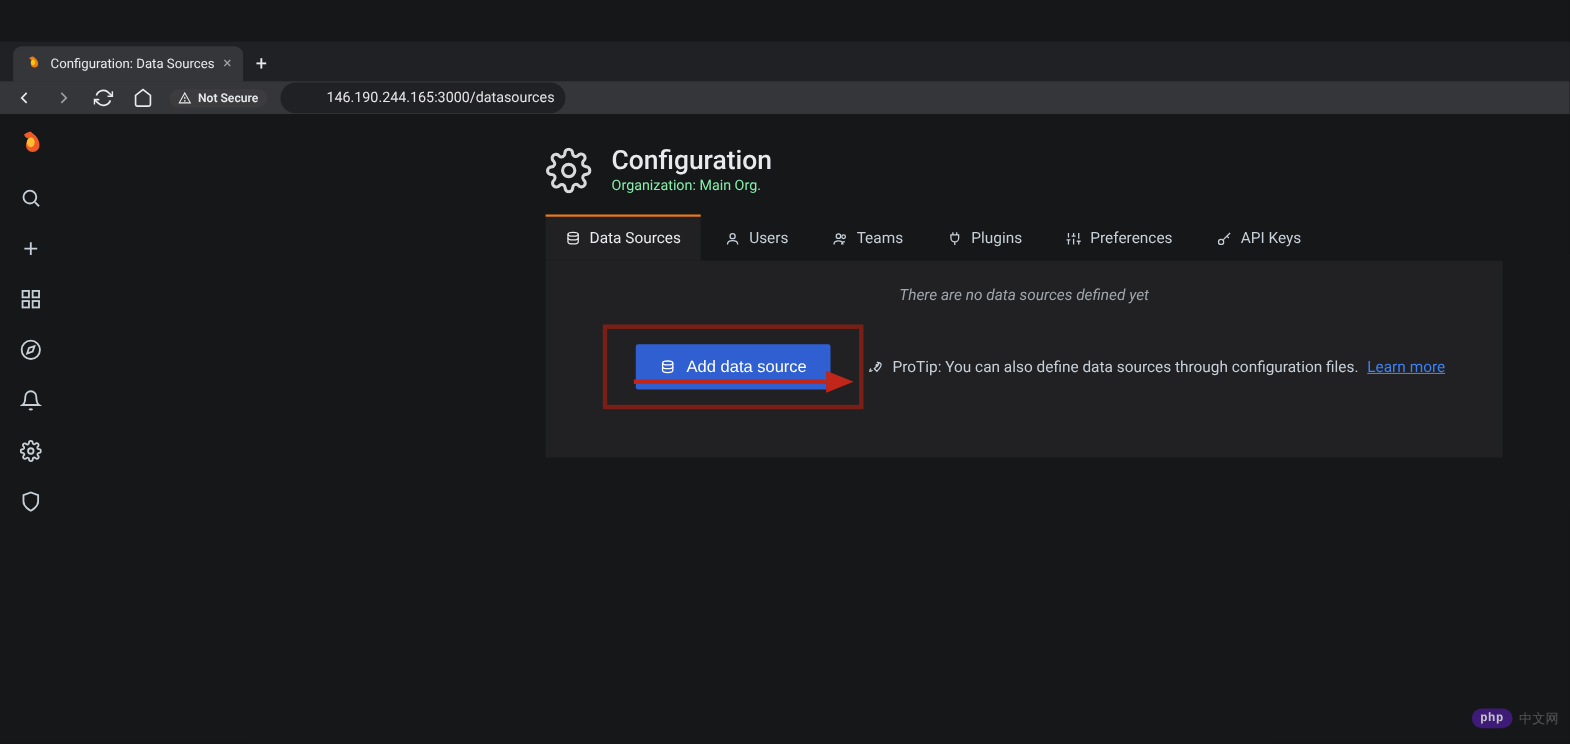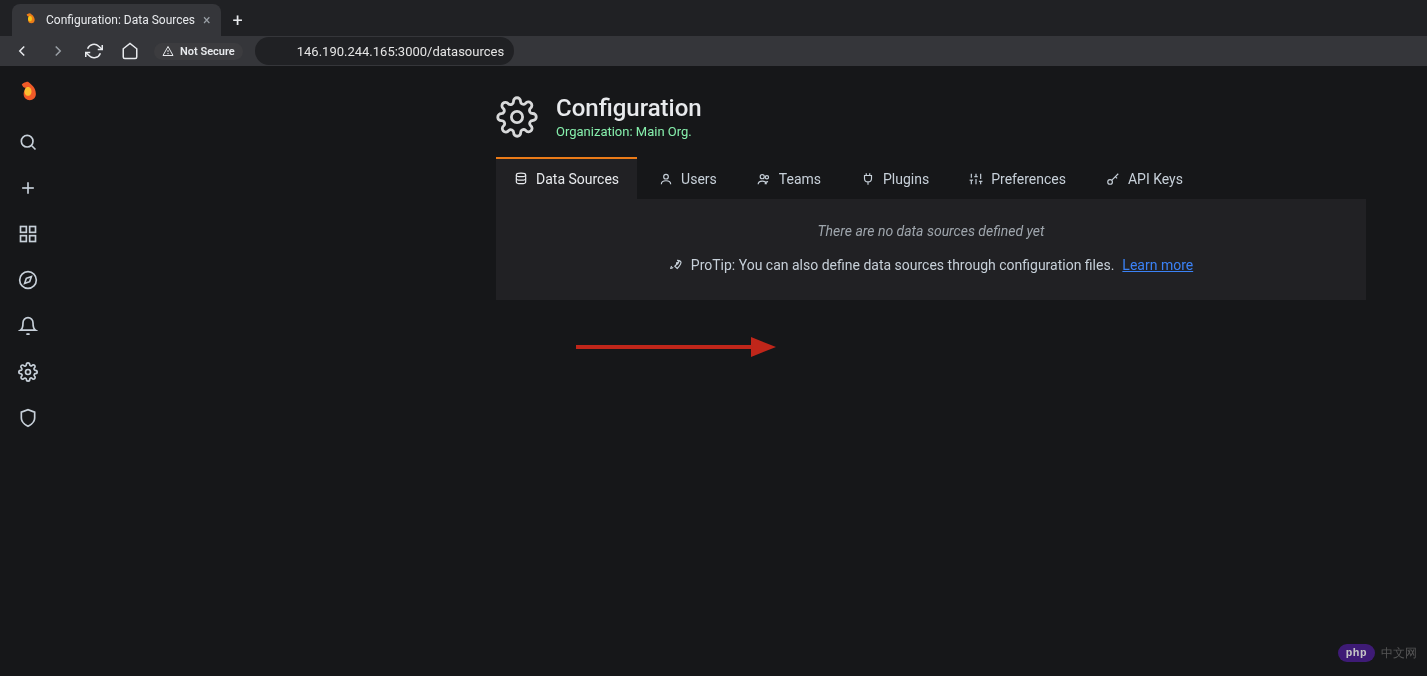--- a/index.html
+++ b/index.html
@@ -8,21 +8,21 @@
   height: 676px;
   background: #161719;
   font-family: -apple-system, BlinkMacSystemFont, "Segoe UI", Roboto, sans-serif;
   color: #d8d9da;
   overflow: hidden;
   position: relative;
 }
 
 
 .browser-chrome { background: #2a2a2d; }
-.tab-bar { height: 36px; display: flex; align-items: flex-end; background: #202124; padding-left: 12px; }
+.tab-bar { height: 36px; display: flex; align-items: flex-end; background: #202124; padding-left: 12px; margin-top: 38px; }
 .tab { background: #35363a; height: 32px; border-radius: 8px 8px 0 0; display: flex; align-items: center; padding: 0 10px; gap: 8px; min-width: 200px; color: #e8eaed; font-size: 12px; }
 .tab .favicon { width: 16px; height: 16px; display: flex; align-items: center; justify-content: center; }
 .tab .close-x { margin-left: auto; font-size: 14px; color: #9aa0a6; cursor: pointer; }
 .new-tab { color: #e8eaed; font-size: 18px; padding: 0 12px; cursor: pointer; display: flex; align-items: center; height: 32px; }
 
 .addr-bar { height: 30px; background: #35363a; display: flex; align-items: center; padding: 0 10px; gap: 12px; }
 .nav-btn { width: 24px; height: 24px; display: flex; align-items: center; justify-content: center; color: #9aa0a6; cursor: pointer; }
 .nav-btn svg { width: 18px; height: 18px; }
 .nav-btn.active { color: #e8eaed; }
 .addr-field { flex: 0 1 auto; display: flex; align-items: center; gap: 8px; background: #202124; border-radius: 14px; height: 28px; padding: 0 10px; color: #e8eaed; font-size: 13px; }
@@ -235,20 +235,30 @@
         <svg viewBox="0 0 24 24" fill="none" stroke="currentColor" stroke-width="2">
             <circle cx="7" cy="17" r="4"></circle>
             <path d="M10.5 13.5L21 3M16 8l3 3"></path>
           </svg>
         <span>API Keys</span>
       </div>
     </div>
 
     <div class="panel">
       <div class="empty-msg">There are no data sources defined yet</div>
+      <div class="highlight-box">
+        <button class="add-btn">
+          <svg viewBox="0 0 24 24" fill="none" stroke="currentColor" stroke-width="2">
+              <ellipse cx="12" cy="5" rx="8" ry="3"></ellipse>
+              <path d="M4 5v6c0 1.7 3.6 3 8 3s8-1.3 8-3V5"></path>
+              <path d="M4 11v6c0 1.7 3.6 3 8 3s8-1.3 8-3v-6"></path>
+            </svg>
+          <span>Add data source</span>
+        </button>
+      </div>
       <div class="protip">
         <svg viewBox="0 0 24 24" fill="none" stroke="currentColor" stroke-width="2">
             <path d="M5 14s-2 1-2 4c3 0 4-2 4-2M14 4s4 0 6 2-1 7-6 12l-4-4c5-5 10-8 4-10z"></path>
             <circle cx="14" cy="9" r="1.2" fill="currentColor"></circle>
           </svg>
         <span>ProTip: You can also define data sources through configuration files.</span>
         <a href="#">Learn more</a>
       </div>
     </div>
   </div>

